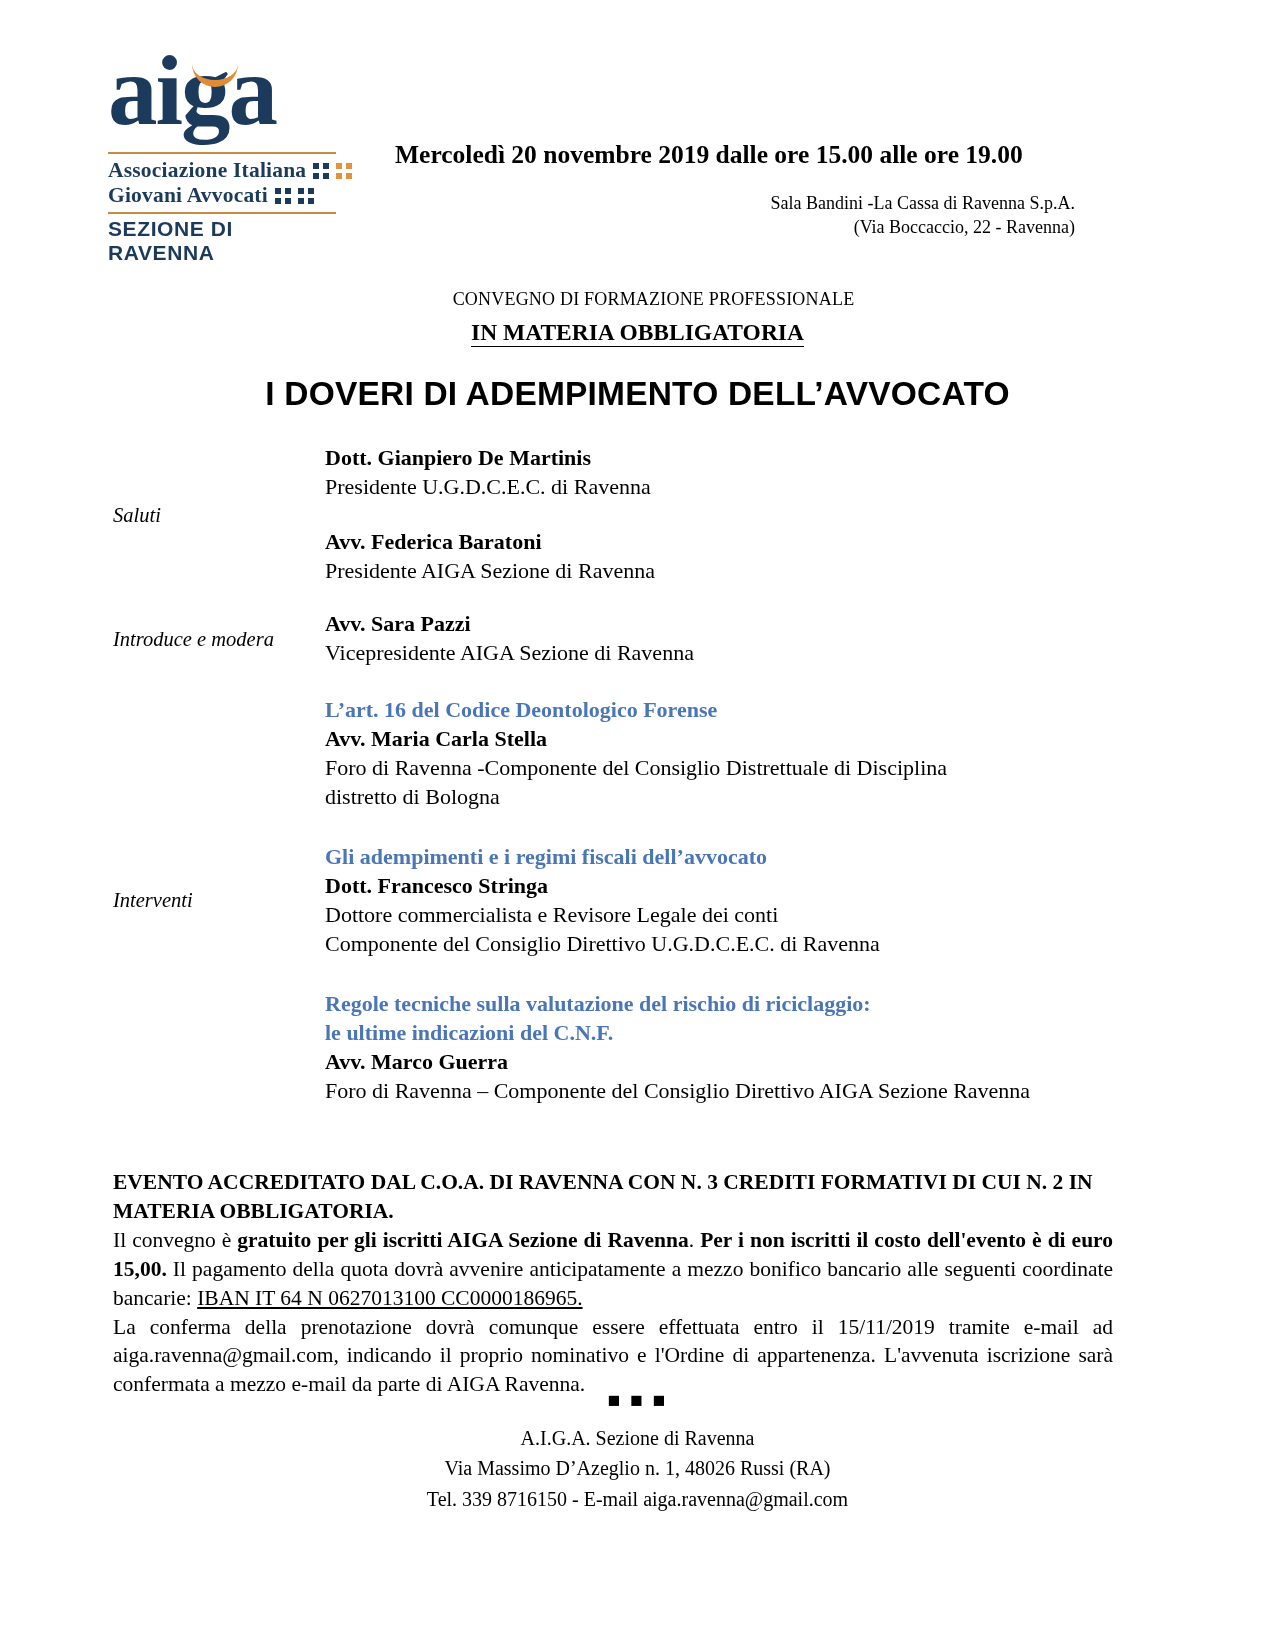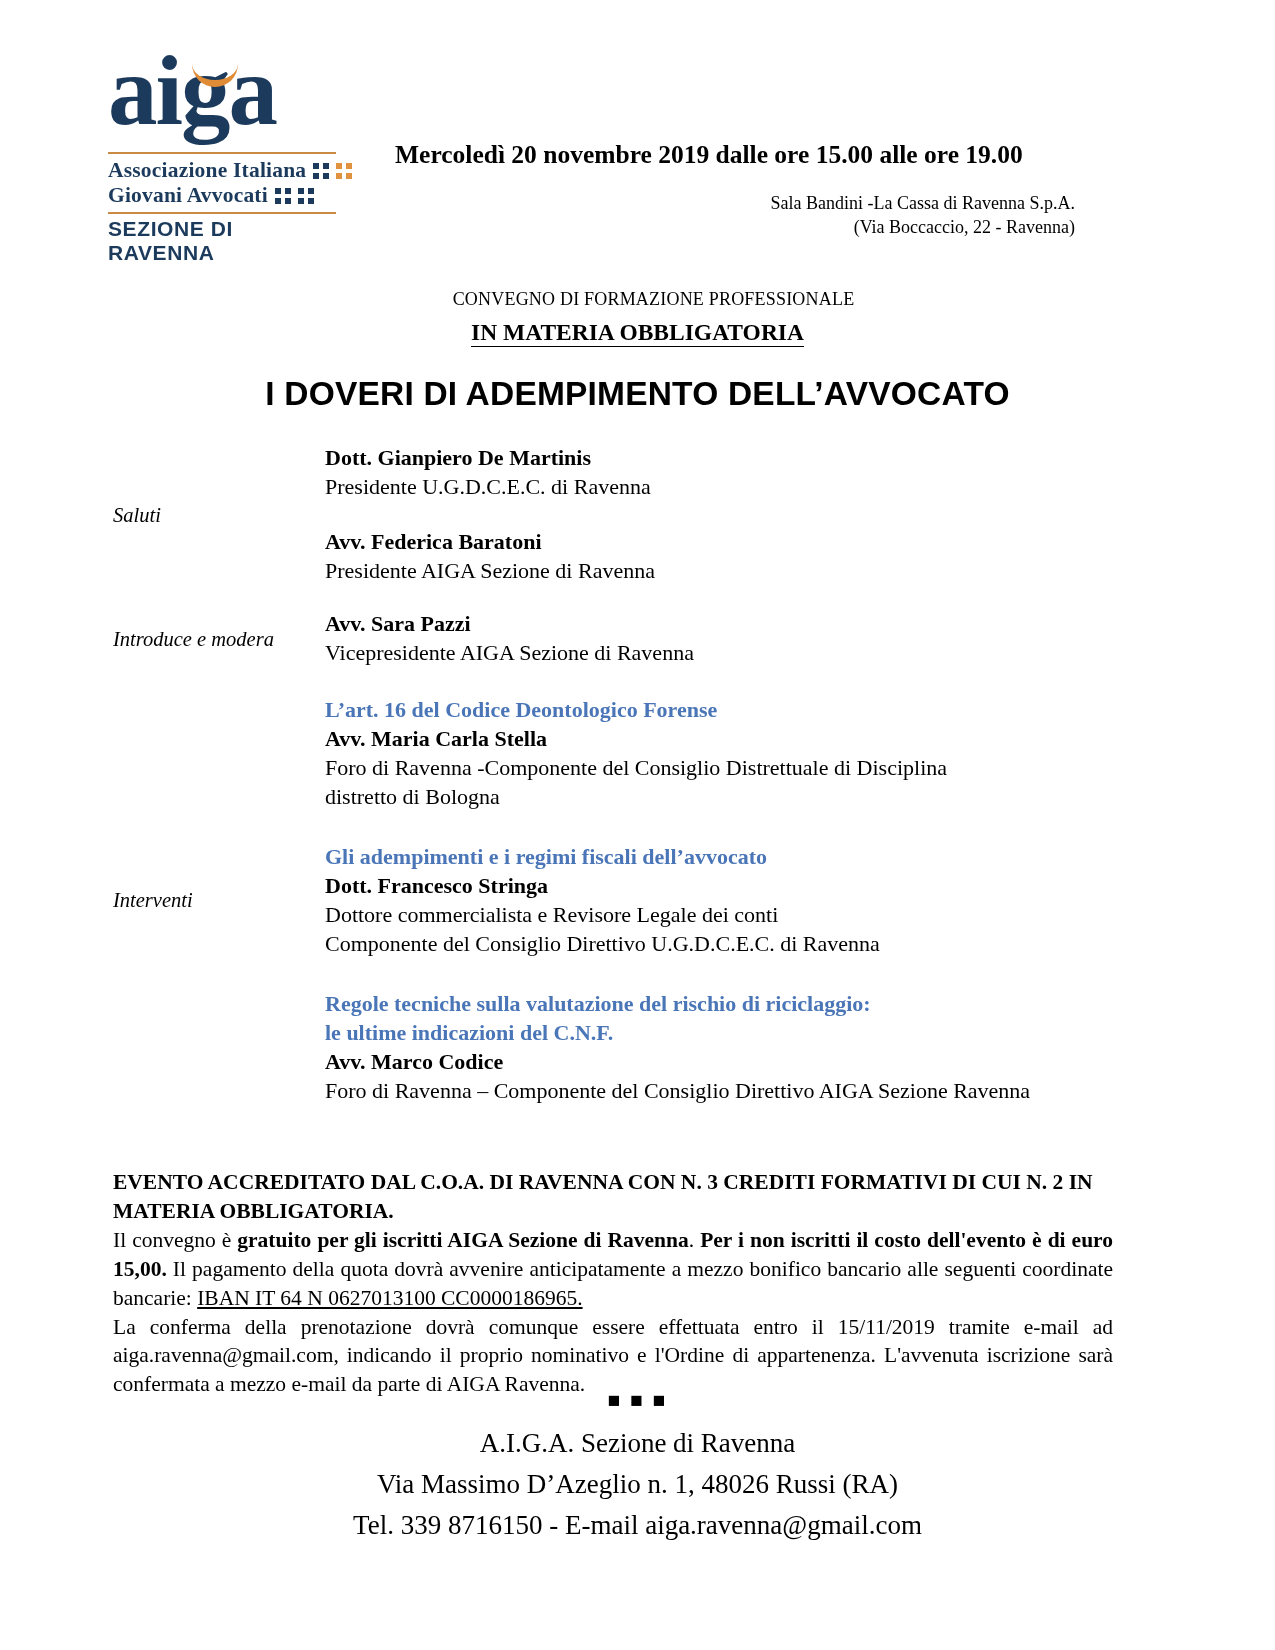--- a/index.html
+++ b/index.html
@@ -217,21 +217,21 @@
     font-weight: bold;
     font-size: 21px;
     letter-spacing: 2px;
   }
   .footer {
     position: absolute;
     left: 0;
     top: 1423px;
     width: 1275px;
     text-align: center;
-    font-size: 27px;
+    font-size: 20px;
     line-height: 1.52;
   }
 </style>
 </head>
 <body>
 
 <div class="page">
 
   <div class="logo">
     <div class="logo-word">
@@ -327,21 +327,21 @@
         <div class="block" style="margin-bottom:30px;">
           <div class="ptopic">Gli adempimenti e i regimi fiscali dell’avvocato</div>
           <div class="pname">Dott. Francesco Stringa</div>
           <div class="prole">Dottore commercialista e Revisore Legale dei conti</div>
           <div class="prole">Componente del Consiglio Direttivo U.G.D.C.E.C. di Ravenna</div>
         </div>
 
         <div class="block" style="margin-bottom:0;">
           <div class="ptopic">Regole tecniche sulla valutazione del rischio di riciclaggio:</div>
           <div class="ptopic">le ultime indicazioni del C.N.F.</div>
-          <div class="pname">Avv. Marco Codice</div>
+          <div class="pname">Avv. Marco Guerra</div>
           <div class="prole">Foro di Ravenna – Componente del Consiglio Direttivo AIGA Sezione Ravenna</div>
         </div>
 
       </div>
     </div>
   </div>
 
   <div class="notes">
     <p class="accred">EVENTO ACCREDITATO DAL C.O.A. DI RAVENNA CON N. 3 CREDITI FORMATIVI DI CUI N. 2 IN MATERIA OBBLIGATORIA.</p>
     <p><span>Il convegno è </span><b>gratuito per gli iscritti AIGA Sezione di Ravenna</b><span>. </span><b>Per i non iscritti il costo dell'evento è di euro 15,00.</b><span> Il pagamento della quota dovrà avvenire anticipatamente a mezzo bonifico bancario alle seguenti coordinate bancarie: </span><u>IBAN IT 64 N 0627013100 CC0000186965.</u></p>

